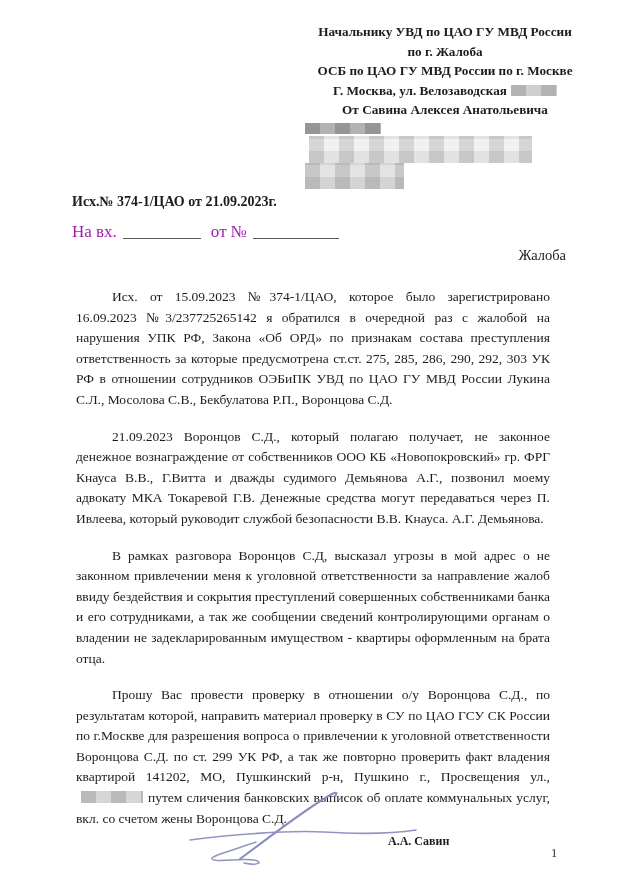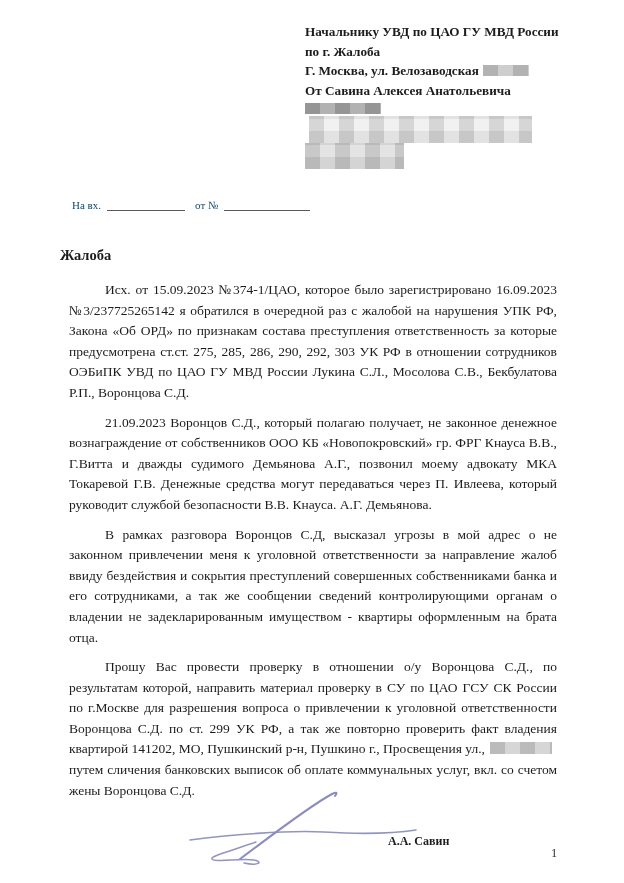--- a/index.html
+++ b/index.html
@@ -15,20 +15,21 @@
 
   
   .recipient {
     position: absolute;
     left: 305px;
     top: 22px;
     width: 280px;
     font-weight: bold;
     font-size: 13.2px;
     line-height: 19.5px;
+    text-align: center;
   }
 
   
   .redact {
     background-color: #e2e2e2;
     background-image:
       repeating-linear-gradient(90deg, rgba(90,90,90,0.16) 0 15px, rgba(255,255,255,0.18) 15px 30px),
       repeating-linear-gradient(0deg, rgba(90,90,90,0.10) 0 12px, rgba(255,255,255,0.14) 12px 24px);
   }
   .redact-inline-addr {
@@ -44,52 +45,52 @@
   .redact-row-c { width: 99px; height: 26px; background-color: #d8d8d8; }
 
   
   .ref-block {
     position: absolute;
     left: 72px;
     top: 194px;
     font-size: 13px;
   }
   .ref-outgoing { font-weight: bold; font-size: 14px; }
-  .ref-incoming { margin-top: 4px; font-size: 11px; color: #0c4a6e; }
+  .ref-incoming { margin-top: 12px; font-size: 17px; color: #a21caf; }
   .blank-line {
     display: inline-block;
     border-bottom: 1px solid #5a5a5a;
     height: 12px;
     vertical-align: -2px;
   }
   .blank-1 { width: 78px; margin: 0 10px 0 6px; }
   .blank-2 { width: 86px; margin-left: 6px; }
 
   
   .doc-title {
     position: absolute;
     left: 60px;
     top: 247px;
     width: 506px;
-    text-align: left;
-    font-weight: bold;
+    text-align: right;
+    font-weight: normal;
     font-size: 14.5px;
   }
 
   
   .body-text {
     position: absolute;
     left: 60px;
     top: 271px;
     width: 506px;
     font-size: 13.5px;
     line-height: 20.6px;
     text-align: justify;
   }
-  .body-text p { margin: 9px; text-indent: 36px; }
+  .body-text p { margin: 16px; text-indent: 36px; }
   .redact-inline-street {
     display: inline-block;
     width: 62px;
     height: 12px;
     vertical-align: -1px;
     margin: 0 5px;
     background-color: #dadada;
   }
 
   
@@ -118,28 +119,30 @@
   }
 </style>
 </head>
 <body>
 
 <div class="page">
 
   <div class="recipient">
     <div>Начальнику УВД по ЦАО ГУ МВД России</div>
     <div>по г. Жалоба</div>
+    <div>ОСБ по ЦАО ГУ МВД России по г. Москве</div>
     <div><span>Г. Москва, ул. Велозаводская</span><span class="redact redact-inline-addr"></span></div>
     <div>От Савина Алексея Анатольевича</div>
     <div class="redact redact-row-a"></div>
     <div class="redact redact-row-b"></div>
     <div class="redact redact-row-c"></div>
   </div>
 
   <div class="ref-block">
+    <div class="ref-outgoing">Исх.№ 374-1/ЦАО от 21.09.2023г.</div>
     <div class="ref-incoming">
       <span>На вх.</span><span class="blank-line blank-1"></span><span>от №</span><span class="blank-line blank-2"></span>
     </div>
   </div>
 
   <div class="doc-title">Жалоба</div>
 
   <div class="body-text">
     <p>Исх. от 15.09.2023 №374-1/ЦАО, которое было зарегистрировано 16.09.2023 №3/237725265142 я обратился в очередной раз с жалобой на нарушения УПК РФ, Закона «Об ОРД» по признакам состава преступления ответственность за которые предусмотрена ст.ст. 275, 285, 286, 290, 292, 303 УК РФ в отношении сотрудников ОЭБиПК УВД по ЦАО  ГУ МВД России Лукина С.Л., Мосолова С.В., Бекбулатова Р.П., Воронцова С.Д.</p>
     <p>21.09.2023 Воронцов С.Д., который полагаю получает, не законное денежное вознаграждение от собственников ООО КБ «Новопокровский» гр. ФРГ Кнауса В.В., Г.Витта и дважды судимого Демьянова А.Г., позвонил моему адвокату МКА Токаревой Г.В. Денежные средства могут передаваться через П. Ивлеева, который руководит службой безопасности В.В. Кнауса.  А.Г. Демьянова.</p>

